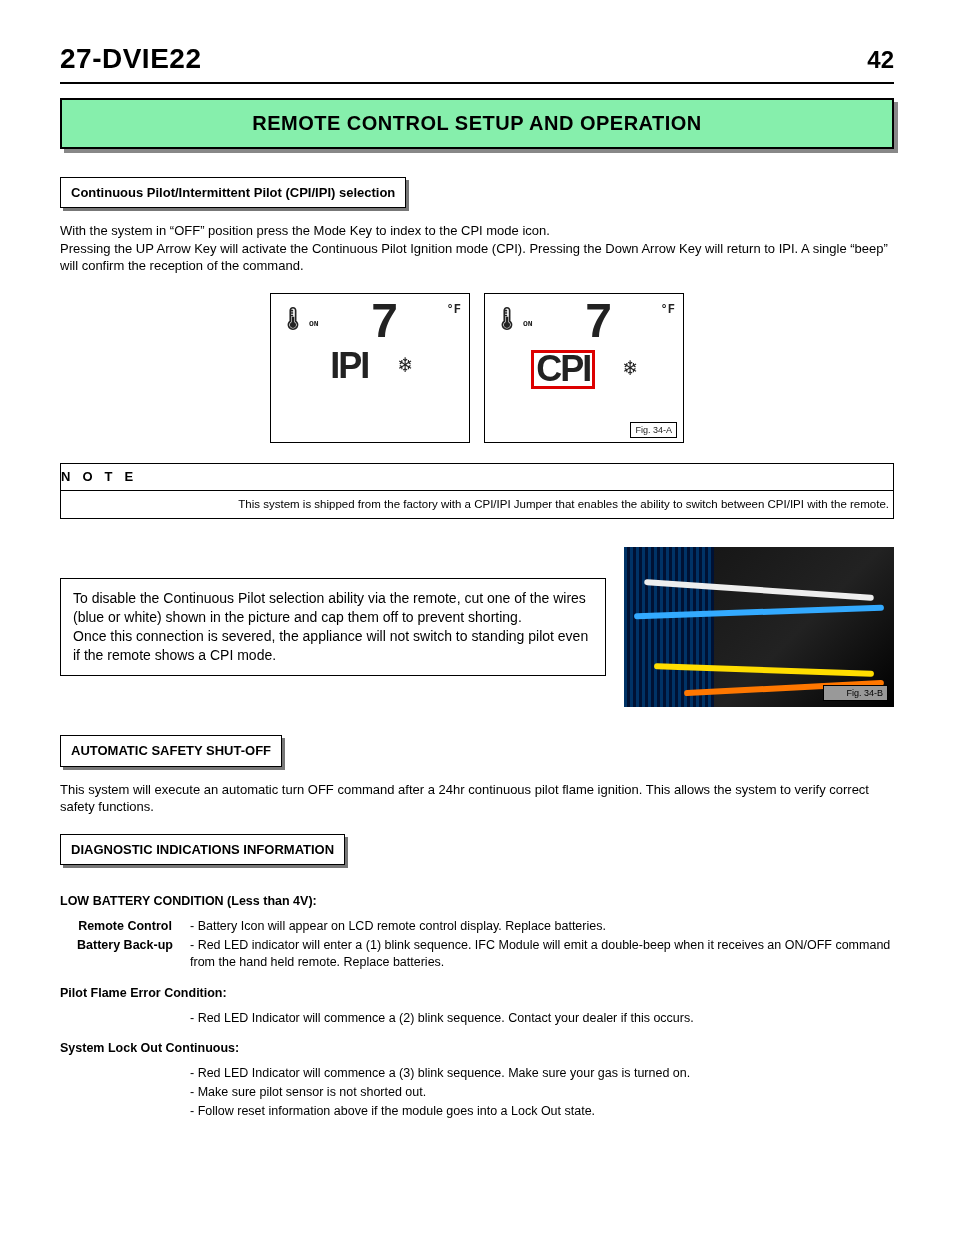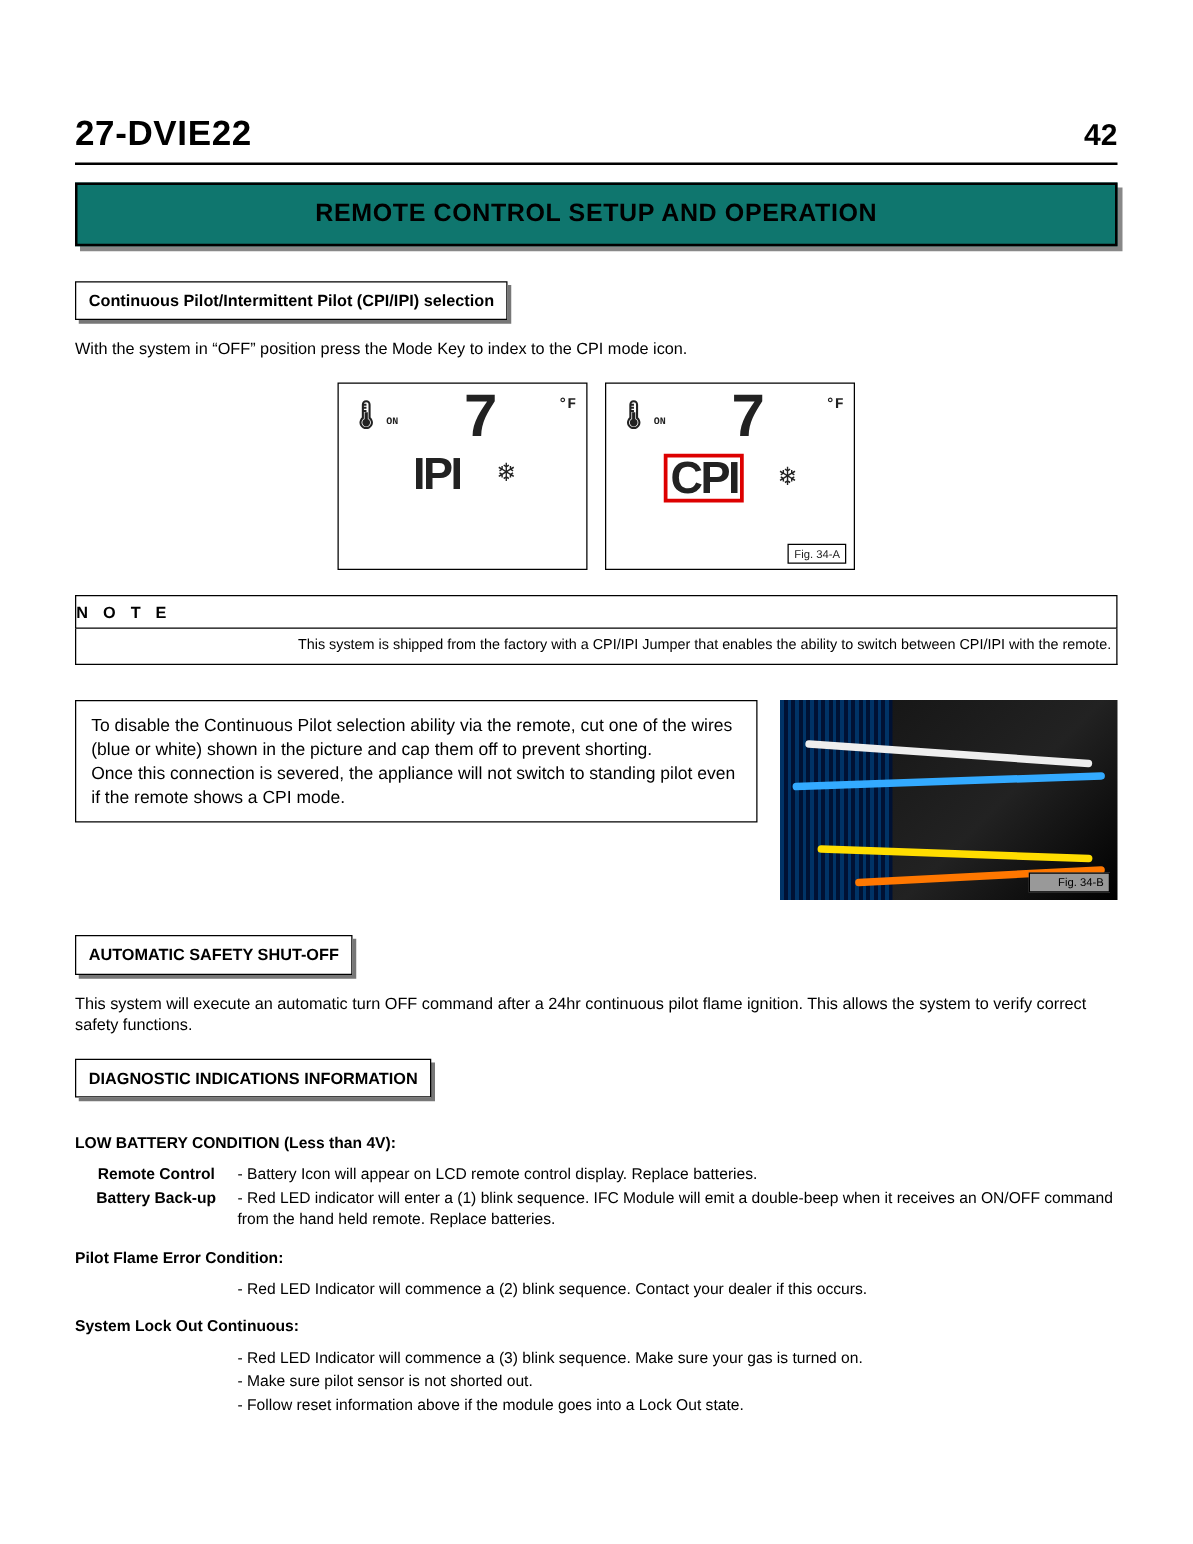--- a/index.html
+++ b/index.html
@@ -16,28 +16,27 @@
     justify-content: space-between;
     align-items: baseline;
     border-bottom: 2px solid #000;
     padding-bottom: 4px;
     margin-bottom: 14px;
   }
   .doc-code {
     font-weight: 900;
     font-size: 28px;
     letter-spacing: 0.5px;
-    margin-top: 48px;
   }
   .page-num {
     font-weight: 900;
     font-size: 24px;
   }
   .banner {
-    background: #0f766e;
+    background: #86efac;
     border: 2px solid #000;
     box-shadow: 4px 4px 0 #888;
     text-align: center;
     font-weight: 900;
     font-size: 20px;
     padding: 10px 9px;
     margin-bottom: 28px;
     letter-spacing: 0.5px;
   }
   .sub-head {
@@ -122,21 +121,21 @@
     text-align: right;
     font-weight: 400;
     font-size: 11.5px;
     padding: 6px 4px;
     margin-bottom: 28px;
   }
   .two-col {
     display: flex;
     gap: 18px;
     margin-bottom: 28px;
-    align-items: flex-start;
+    align-items: center;
   }
   .instr-box {
     border: 1.5px solid #000;
     padding: 10px 12px;
     font-size: 14px;
     line-height: 1.35;
     flex: 1;
     font-family: Arial, sans-serif;
   }
   .photo {
@@ -175,20 +174,21 @@
   <span class="doc-code">27-DVIE22</span>
   <span class="page-num">42</span>
 </div>
 
 <div class="banner">REMOTE CONTROL SETUP AND OPERATION</div>
 
 <div class="sub-head">Continuous Pilot/Intermittent Pilot (CPI/IPI) selection</div>
 
 <div class="para">
   <span>With the system in “OFF” position press the Mode Key to index to the CPI mode icon.</span><br>
+  <span>Pressing the UP Arrow Key will activate the Continuous Pilot Ignition mode (CPI). Pressing the Down Arrow Key will return to IPI. A single “beep” will confirm the reception of the command.</span>
 </div>
 
 <div class="fig-row">
   <div class="lcd">
     <div class="toprow">
       <span><span class="therm">🌡</span><span class="on">ON</span></span>
       <span class="temp7">7</span>
       <span class="degf">°F</span>
     </div>
     <div class="moderow">

